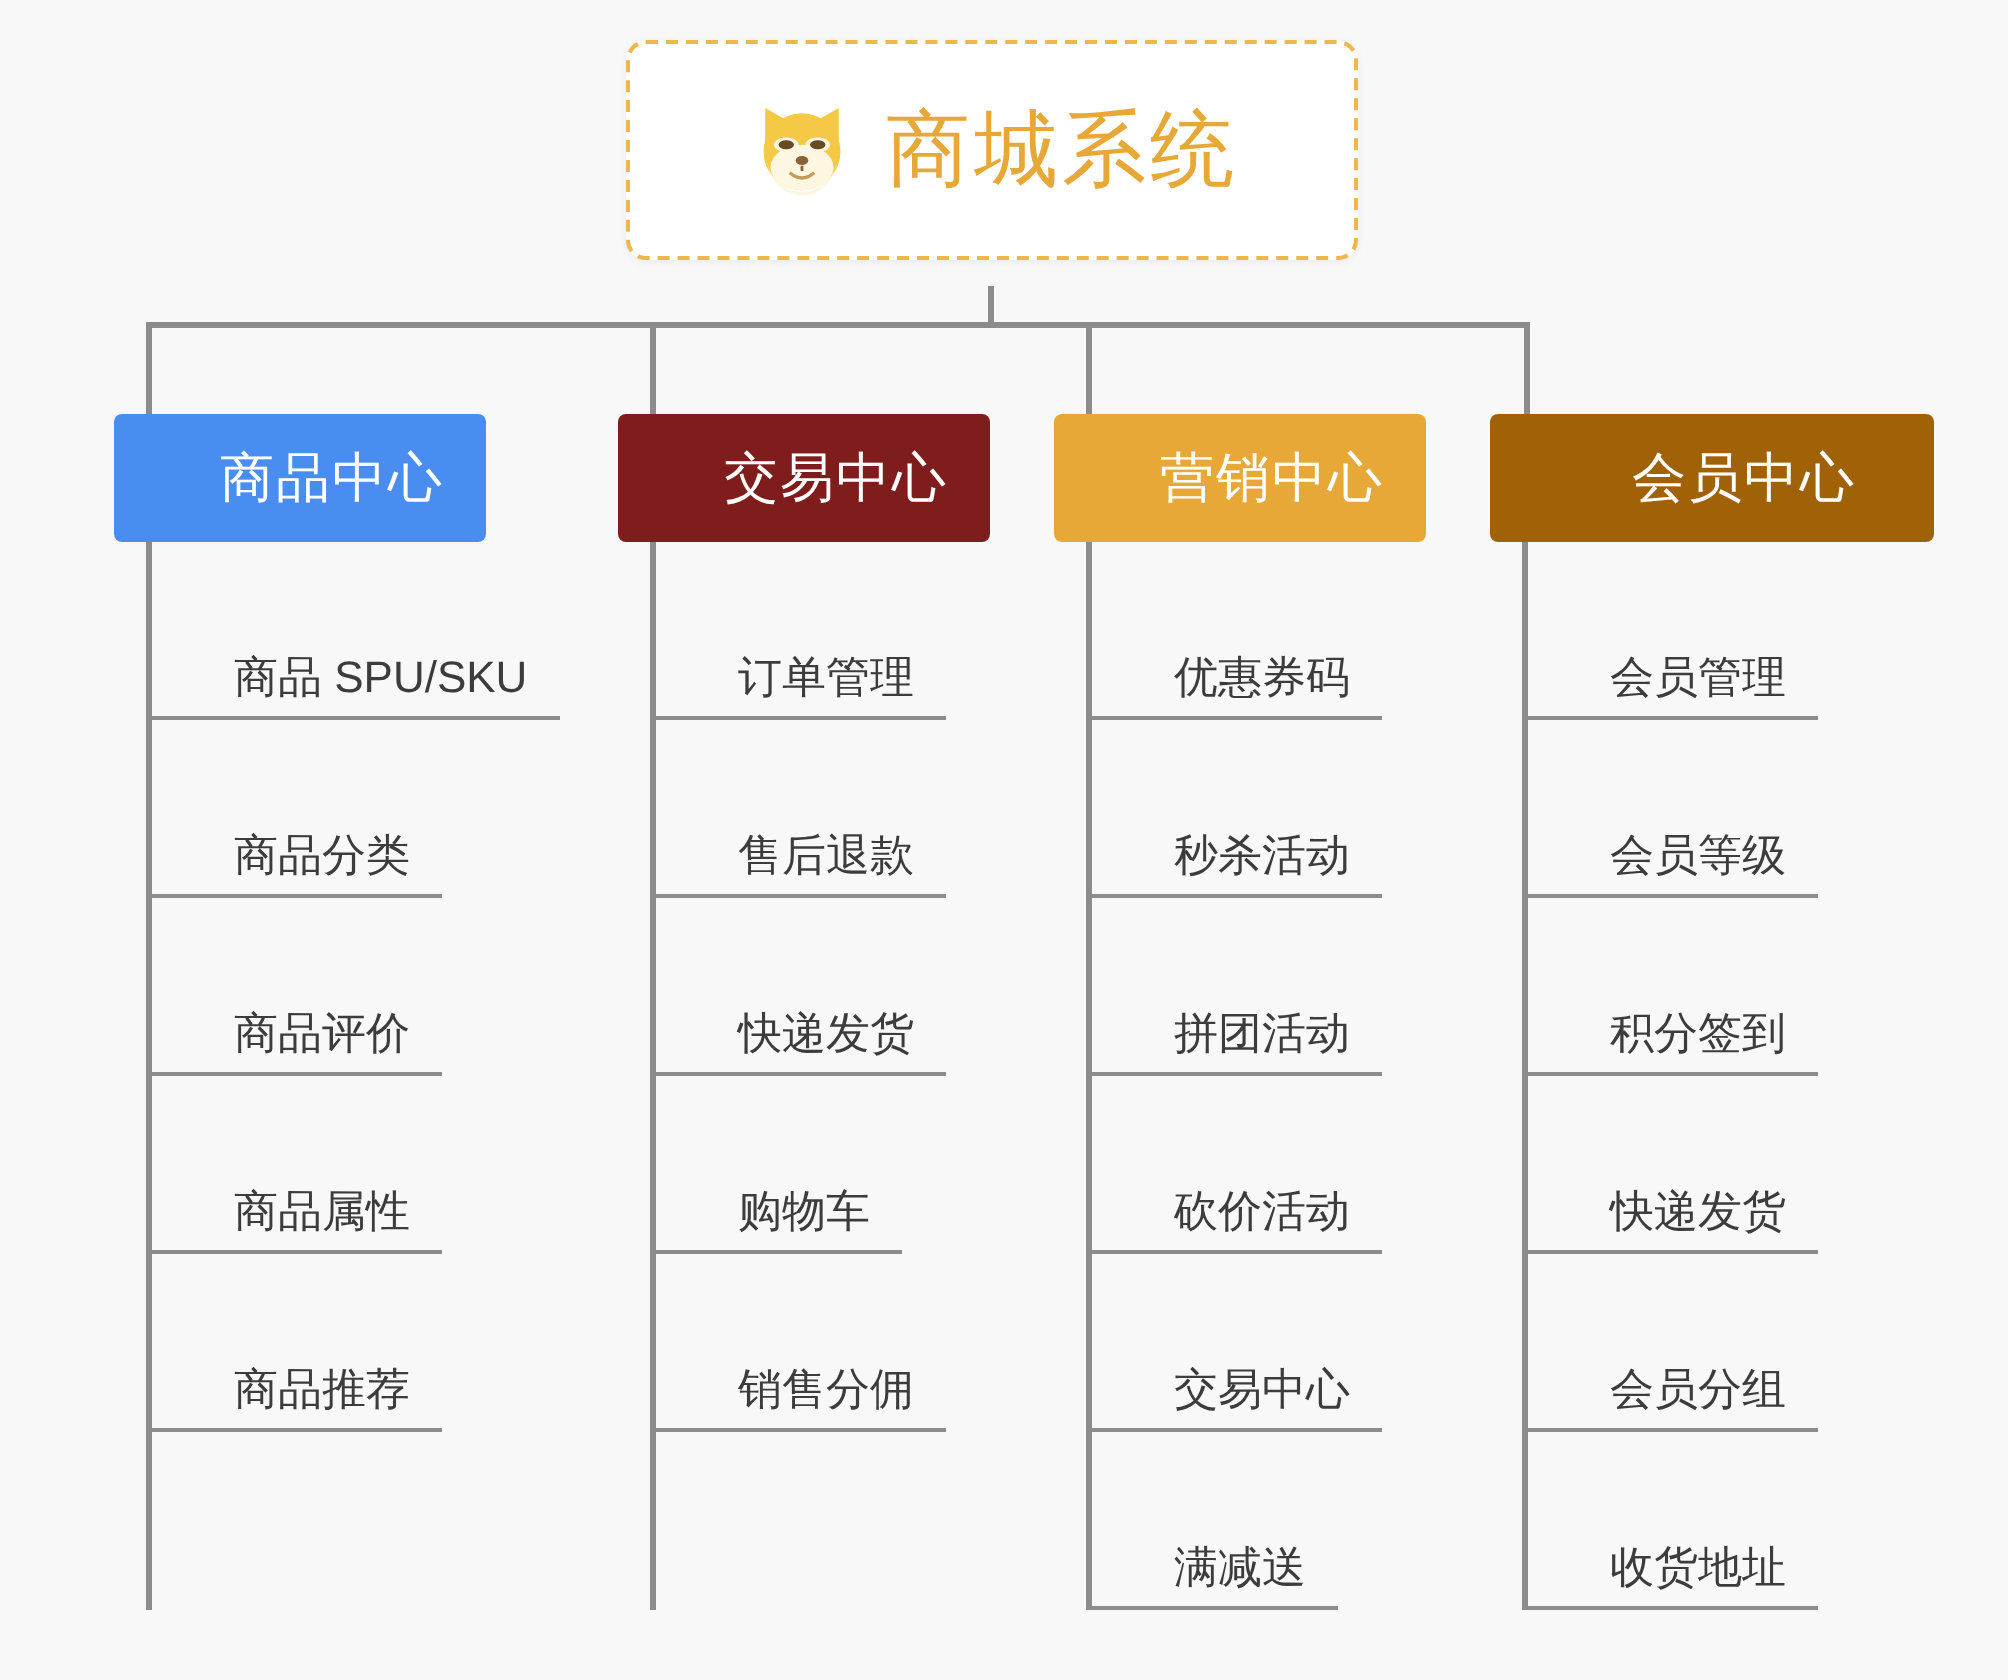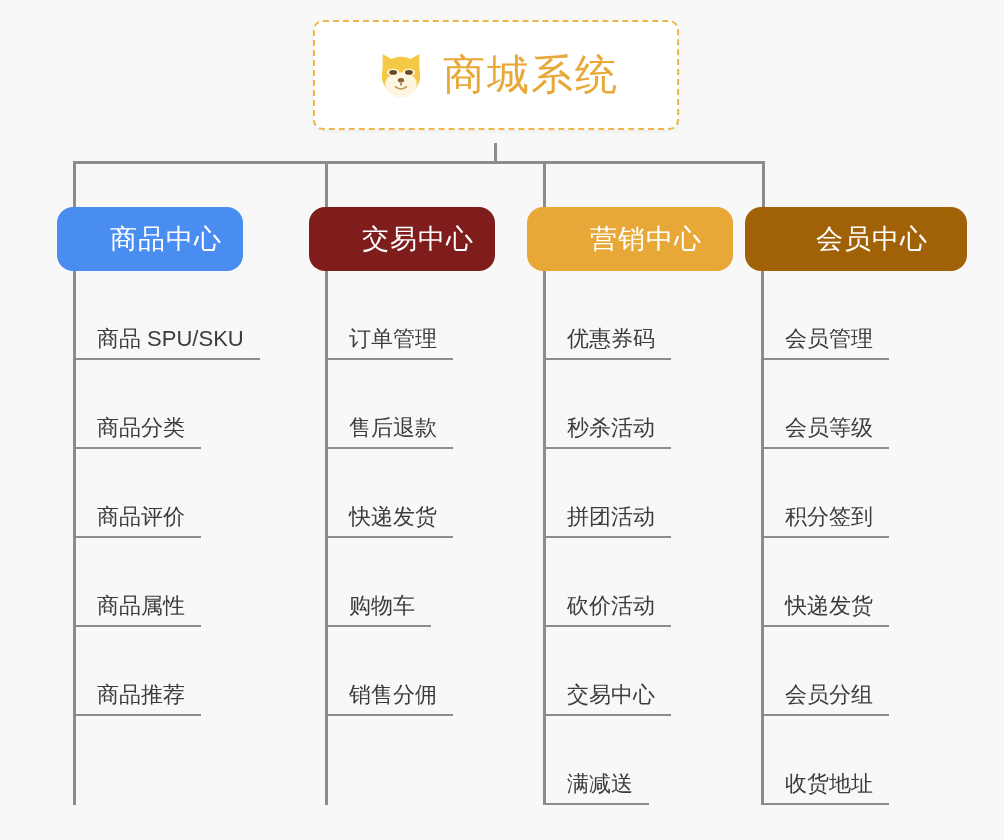--- a/index.html
+++ b/index.html
@@ -64,21 +64,21 @@
   
   .column {
     position: absolute;
     top: 207px;
   }
   .cat-box {
     position: absolute;
     left: 0;
     top: 0;
     height: 64px;
-    border-radius: 16px;
+    border-radius: 4px;
     display: flex;
     align-items: center;
     justify-content: center;
     color: #ffffff;
     font-size: 27px;
     letter-spacing: 1px;
     white-space: nowrap;
     box-sizing: border-box;
     padding-left: 32px;
   }
@@ -96,40 +96,40 @@
   }
   .leaf {
     position: relative;
     height: 89px;
     display: flex;
     align-items: flex-end;
   }
   .leaf-inner {
     position: relative;
     display: inline-block;
-    padding: 0 16px 6px 24px;
+    padding: 0 16px 6px 44px;
     border-bottom: 2px solid #8c8c8c;
     white-space: nowrap;
   }
   .leaf-label {
     font-size: 22px;
     color: #3c3c3c;
     line-height: 1.25;
     white-space: nowrap;
   }
 
   
   .col-0 { left: 57px; }
   .col-1 { left: 309px; }
   .col-2 { left: 527px; }
   .col-3 { left: 745px; }
 
   .col-0 .cat-box { width: 186px; background: #4a8df0; }
   .col-1 .cat-box { width: 186px; background: #7f1d1d; }
-  .col-2 .cat-box { width: 206px; background: #e8a838; text-align: right; }
+  .col-2 .cat-box { width: 186px; background: #e8a838; text-align: right; }
   .col-3 .cat-box { width: 222px; background: #a16207; }
 </style>
 </head>
 <body>
 
 <div id="chart-canvas">
 
   <div class="root-node">
     <span class="root-icon">
       <svg viewBox="0 0 64 64" width="56" height="56" aria-hidden="true">

